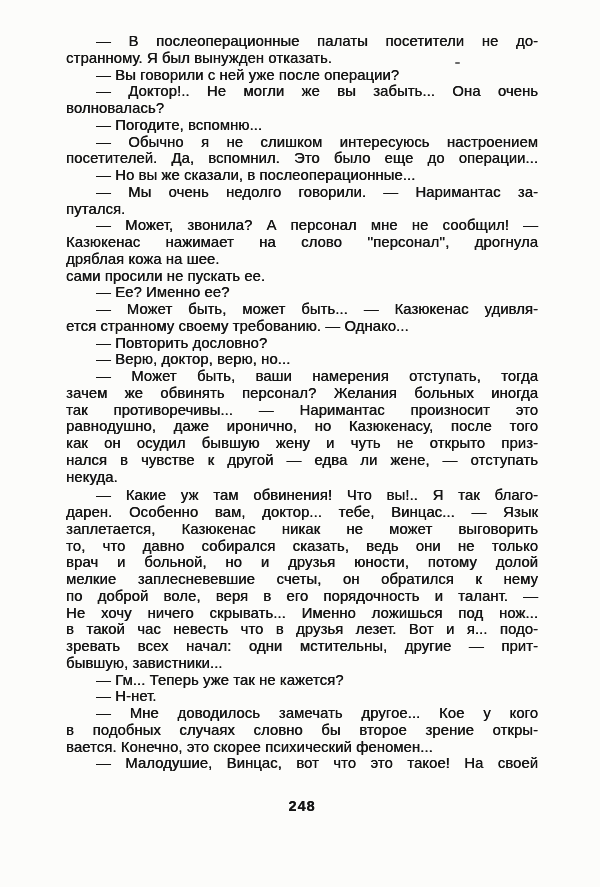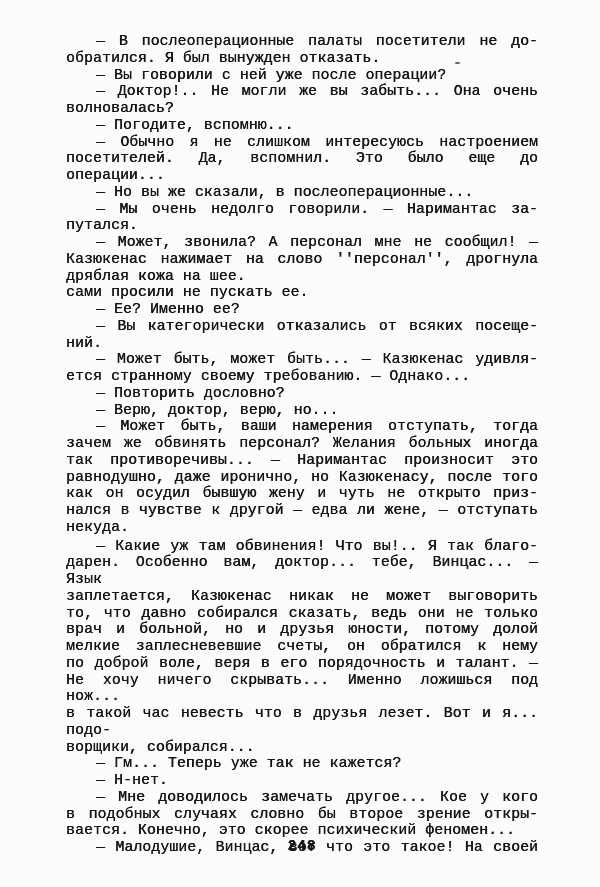--- a/index.html
+++ b/index.html
@@ -9,21 +9,21 @@
     height: 887px;
     background: #fcfcfa;
     overflow: hidden;
   }
   .page {
     position: relative;
     width: 600px;
     height: 800px;
     background: #fcfcfa;
     color: #151515;
-    font-family: Liberation Mono, monospace;
+    font-family: Liberation Sans, sans-serif;
   }
   .text-block {
     position: absolute;
     left: 66px;
     top: 33px;
     width: 472px;
   }
   .para { margin: 0; }
   .para.gap { margin-top: 2px; }
   .line {
@@ -36,21 +36,21 @@
     text-shadow: 0.35px 0 0 currentColor;
     white-space: normal;
   }
   .line.first { text-indent: 30px; }
   .line.last {
     text-align-last: left;
     -moz-text-align-last: left;
   }
   .folio {
     position: absolute;
-    top: 838px;
+    top: 798px;
     left: 66px;
     width: 472px;
     text-align: center;
     font-size: 14.5px;
     font-weight: bold;
     letter-spacing: 1px;
     text-shadow: 0.2px 0 0 currentColor;
   }
   .speck {
     position: absolute;
@@ -63,21 +63,21 @@
     opacity: 0.75;
   }
 </style>
 </head>
 <body>
 
 <div class="page">
   <div class="text-block" id="text-block">
       <div class="para">
         <div class="line first">— В послеоперационные палаты посетители не до-</div>
-        <div class="line last">обратился. Я был вынужден отказать.</div>
+        <div class="line last">странному. Я был вынужден отказать.</div>
       </div>
       <div class="para">
         <div class="line first last">— Вы говорили с ней уже после операции?</div>
       </div>
       <div class="para">
         <div class="line first">— Доктор!.. Не могли же вы забыть... Она очень</div>
         <div class="line last">волновалась?</div>
       </div>
       <div class="para">
         <div class="line first last">— Погодите, вспомню...</div>
@@ -98,24 +98,20 @@
         <div class="line">Казюкенас нажимает на слово ''персонал'', дрогнула</div>
         <div class="line last">дряблая кожа на шее.</div>
       </div>
       <div class="para">
         <div class="line last">сами просили не пускать ее.</div>
       </div>
       <div class="para">
         <div class="line first last">— Ее? Именно ее?</div>
       </div>
       <div class="para">
-        <div class="line first">— Вы категорически отказались от всяких посеще-</div>
-        <div class="line last">ний.</div>
-      </div>
-      <div class="para">
         <div class="line first">— Может быть, может быть... — Казюкенас удивля-</div>
         <div class="line last">ется странному своему требованию. — Однако...</div>
       </div>
       <div class="para">
         <div class="line first last">— Повторить дословно?</div>
       </div>
       <div class="para">
         <div class="line first last">— Верю, доктор, верю, но...</div>
       </div>
       <div class="para">
@@ -130,21 +126,22 @@
       <div class="para gap">
         <div class="line first">— Какие уж там обвинения! Что вы!.. Я так благо-</div>
         <div class="line">дарен. Особенно вам, доктор... тебе, Винцас... — Язык</div>
         <div class="line">заплетается, Казюкенас никак не может выговорить</div>
         <div class="line">то, что давно собирался сказать, ведь они не только</div>
         <div class="line">врач и больной, но и друзья юности, потому долой</div>
         <div class="line">мелкие заплесневевшие счеты, он обратился к нему</div>
         <div class="line">по доброй воле, веря в его порядочность и талант. —</div>
         <div class="line">Не хочу ничего скрывать... Именно ложишься под нож...</div>
         <div class="line">в такой час невесть что в друзья лезет. Вот и я... подо-</div>
-        <div class="line last">ворщики, собирался...</div>
+        <div class="line">зревать всех начал: одни мстительны, другие — прит-</div>
+        <div class="line last">бывшую, завистники...</div>
       </div>
       <div class="para">
         <div class="line first last">— Гм... Теперь уже так не кажется?</div>
       </div>
       <div class="para">
         <div class="line first last">— Н-нет.</div>
       </div>
       <div class="para">
         <div class="line first">— Мне доводилось замечать другое... Кое у кого</div>
         <div class="line">в подобных случаях словно бы второе зрение откры-</div>

